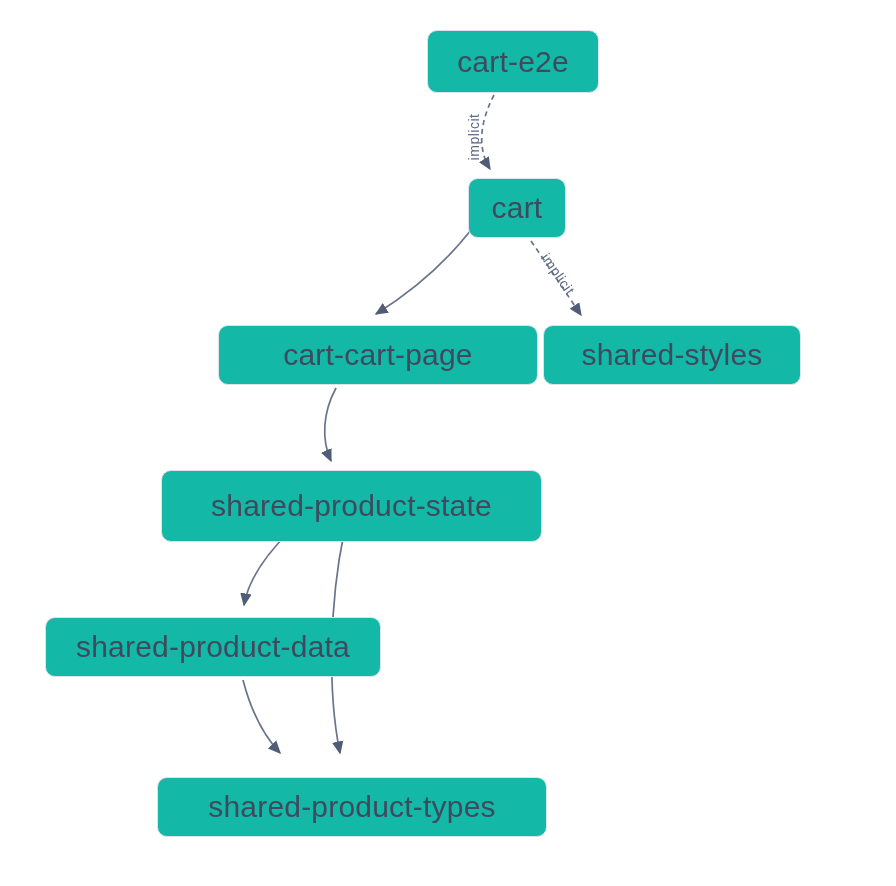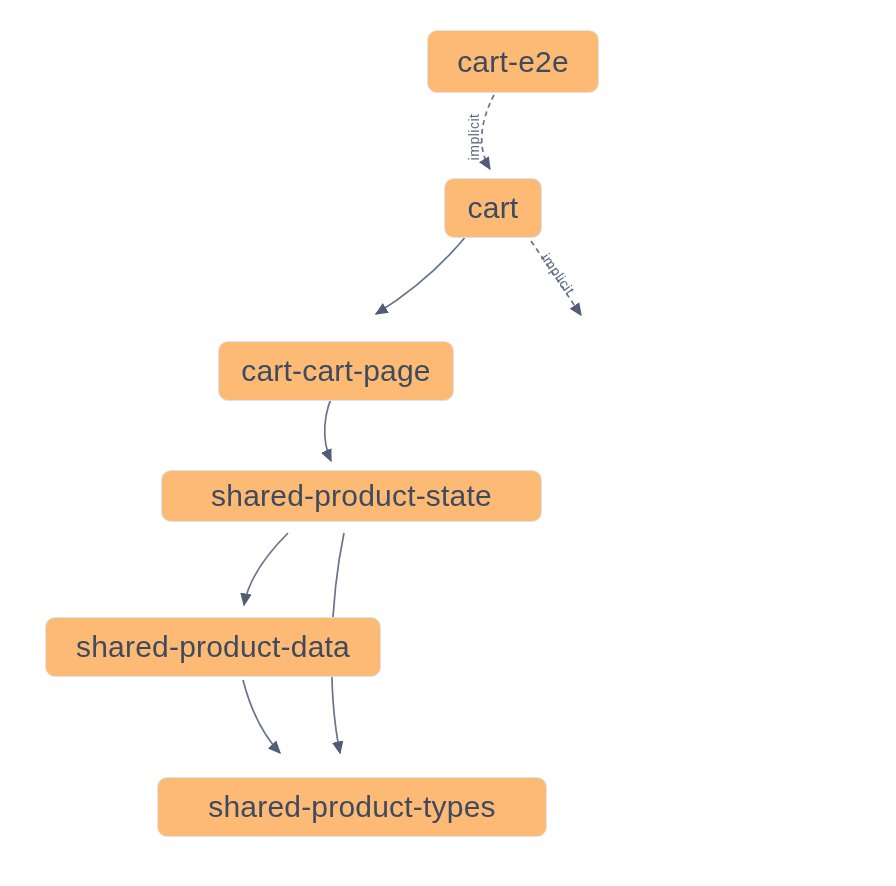--- a/index.html
+++ b/index.html
@@ -28,21 +28,21 @@
     fill: #5e6a82;
     font-size: 14px;
     font-family: "Liberation Sans", sans-serif;
     letter-spacing: 0.5px;
   }
   .node {
     position: absolute;
     display: flex;
     align-items: center;
     justify-content: center;
-    background: #fdba74;
+    background: #14b8a6;
     border: 1px solid #dde3ec;
     border-radius: 10px;
     color: #3f4a5f;
     font-size: 30px;
     letter-spacing: 0.2px;
     white-space: nowrap;
     box-sizing: border-box;
     cursor: pointer;
   }
 </style>
@@ -70,24 +70,25 @@
 
     <path class="edge" d="M 288 533 C 262 559 248 582 244 605" marker-end="url(#arrow)"></path>
 
     <path class="edge" d="M 344 533 C 330 600 327 690 340 753" marker-end="url(#arrow)"></path>
 
     <path class="edge" d="M 243 680 C 251 711 264 736 280 753" marker-end="url(#arrow)"></path>
   </svg>
 
   <div class="node" style="left:427px; top:30px;  width:172px; height:63px;">cart-e2e</div>
 
-  <div class="node" style="left:444px; top:178px; width:98px;  height:60px;">cart</div>
+  <div class="node" style="left:468px; top:178px; width:98px;  height:60px;">cart</div>
 
-  <div class="node" style="left:218px; top:325px; width:236px; height:60px;margin-top:16px;">cart-cart-page</div>
+  <div class="node" style="left:218px; top:325px; width:320px; height:60px;">cart-cart-page</div>
 
+  <div class="node" style="left:543px; top:325px; width:258px; height:60px;">shared-styles</div>
 
-  <div class="node" style="left:161px; top:470px; width:381px; height:52px;">shared-product-state</div>
+  <div class="node" style="left:161px; top:470px; width:381px; height:72px;">shared-product-state</div>
 
   <div class="node" style="left:45px;  top:617px; width:336px; height:60px;">shared-product-data</div>
 
   <div class="node" style="left:157px; top:777px; width:390px; height:60px;">shared-product-types</div>
 
 </div>
 
 </body></html>

